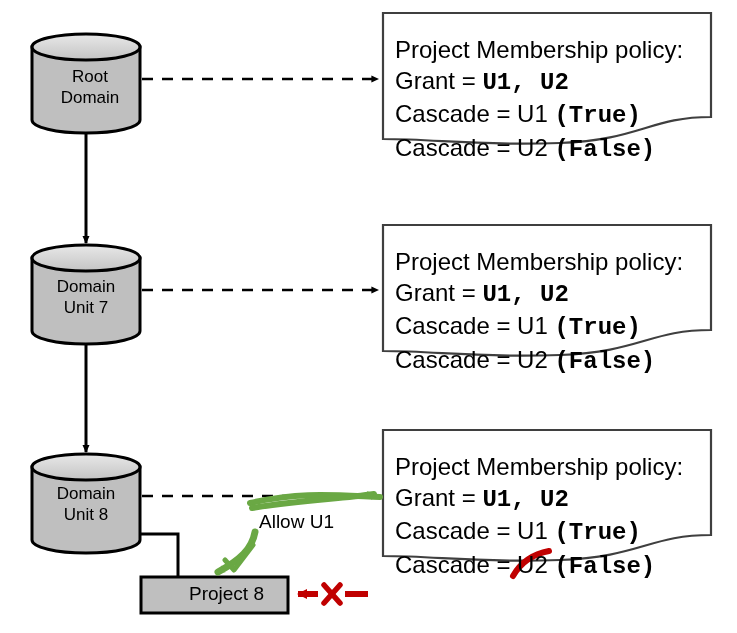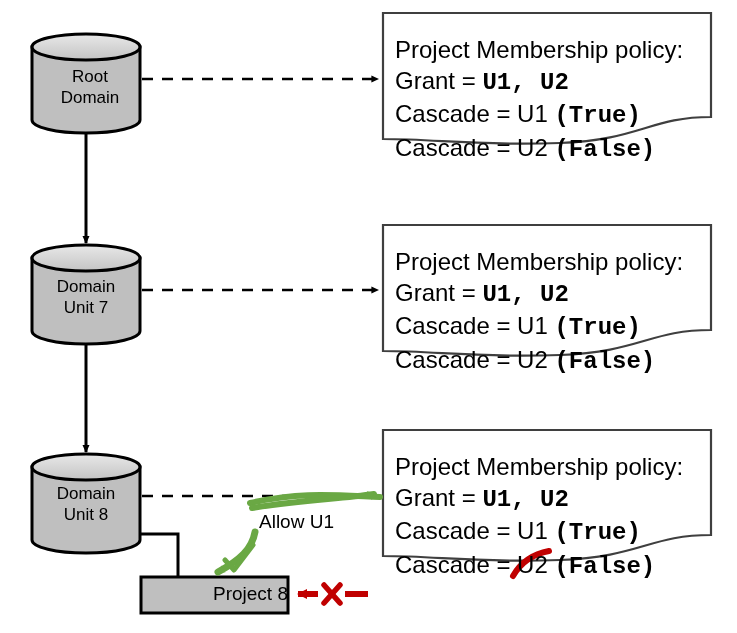--- a/index.html
+++ b/index.html
@@ -31,22 +31,23 @@
     line-height:1.30;
     margin-top:16px;
   }
   .note-text .ln{white-space:nowrap;}
   .note-text b{font-weight:bold;font-family:Liberation Mono, monospace;}
 
   .proj-label{
     position:absolute;
     font-size:19px;
     color:#000;
-    text-align:right;
+    text-align:center;
     pointer-events:none;
+    padding-left:12px;
   }
   .ann{
     position:absolute;
     font-size:19px;
     color:#000;
     white-space:nowrap;
   }
   .ann.two{text-align:center;line-height:1.25;white-space:normal;}
 </style>
 </head>

